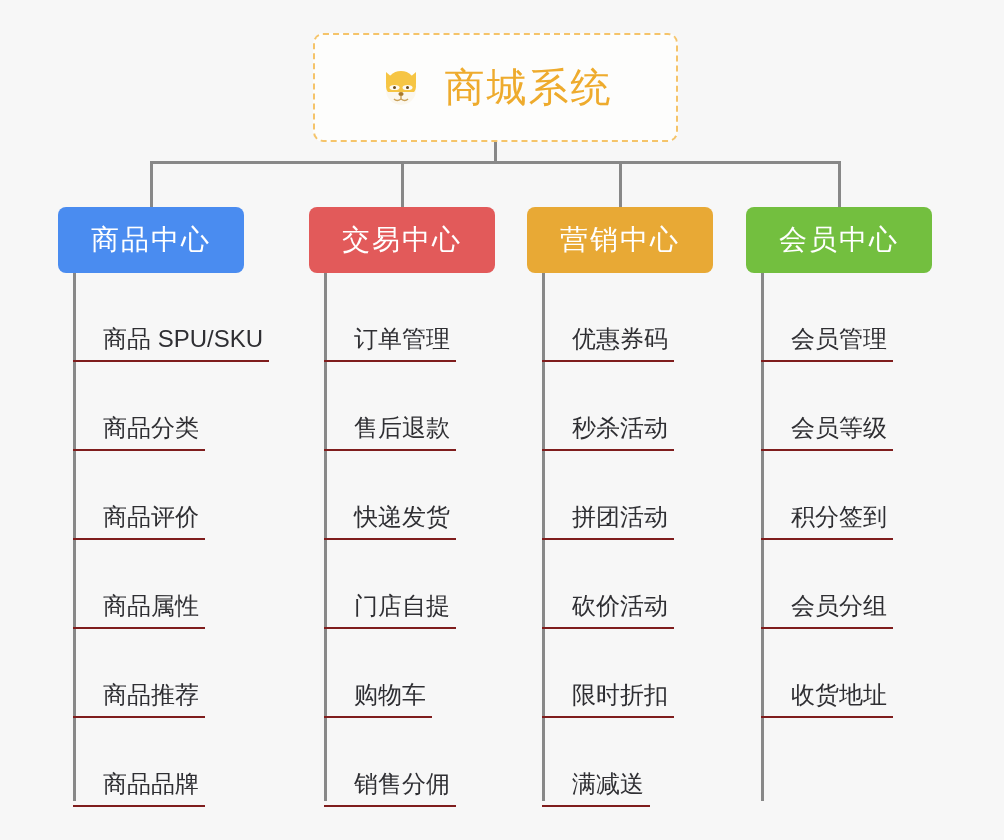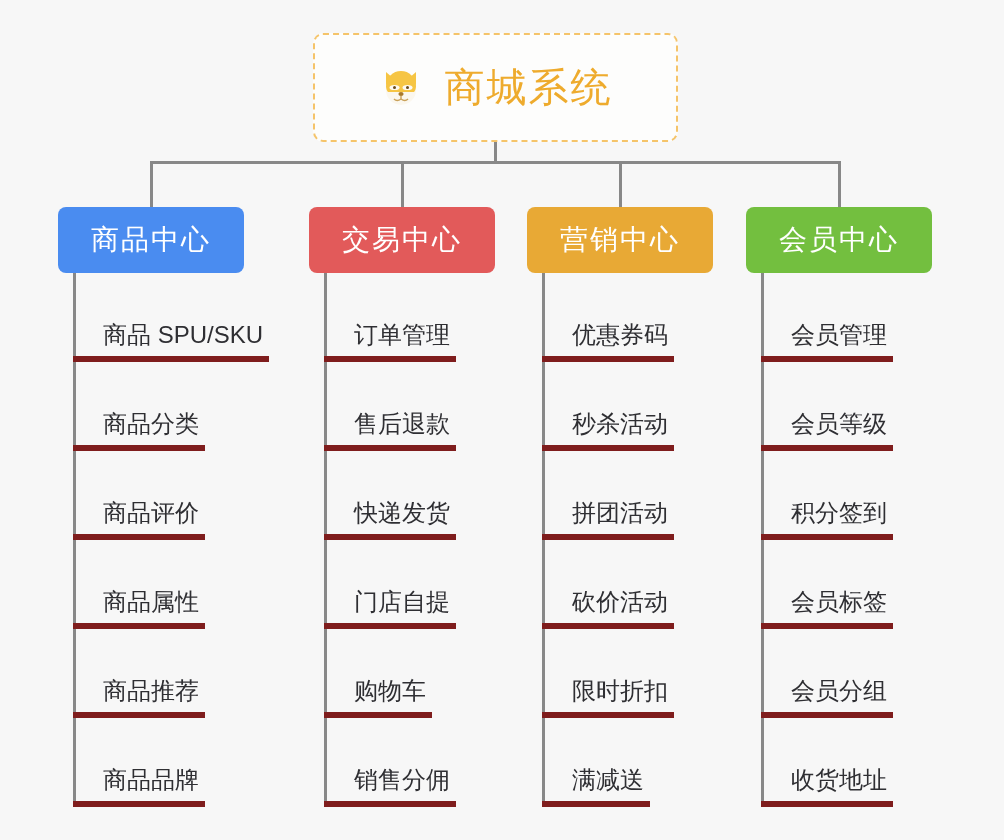--- a/index.html
+++ b/index.html
@@ -91,21 +91,21 @@
   }
   .leaf {
     position: relative;
     height: 89px;
     box-sizing: border-box;
     display: flex;
     align-items: flex-end;
   }
   .leaf-inner {
     display: inline-block;
-    border-bottom: 6px solid #7f1d1d;
+    border-bottom: 2px solid #7f1d1d;
     padding: 0 6px 6px 30px;
     margin-left: 0;
     font-size: 24px;
     color: #2f2f33;
     white-space: nowrap;
     line-height: 1.2;
   }
 
   
   .c-blue   { background: #4a8cf0; }
@@ -237,23 +237,20 @@
       <div class="leaf">
           <span class="leaf-inner">会员管理</span>
         </div>
       <div class="leaf">
           <span class="leaf-inner">会员等级</span>
         </div>
       <div class="leaf">
           <span class="leaf-inner">积分签到</span>
         </div>
       <div class="leaf">
-          <span class="leaf-inner">会员标签</span>
-        </div>
-      <div class="leaf">
           <span class="leaf-inner">会员分组</span>
         </div>
       <div class="leaf">
           <span class="leaf-inner">收货地址</span>
         </div>
     </div>
   </div>
 
 </div>
 

